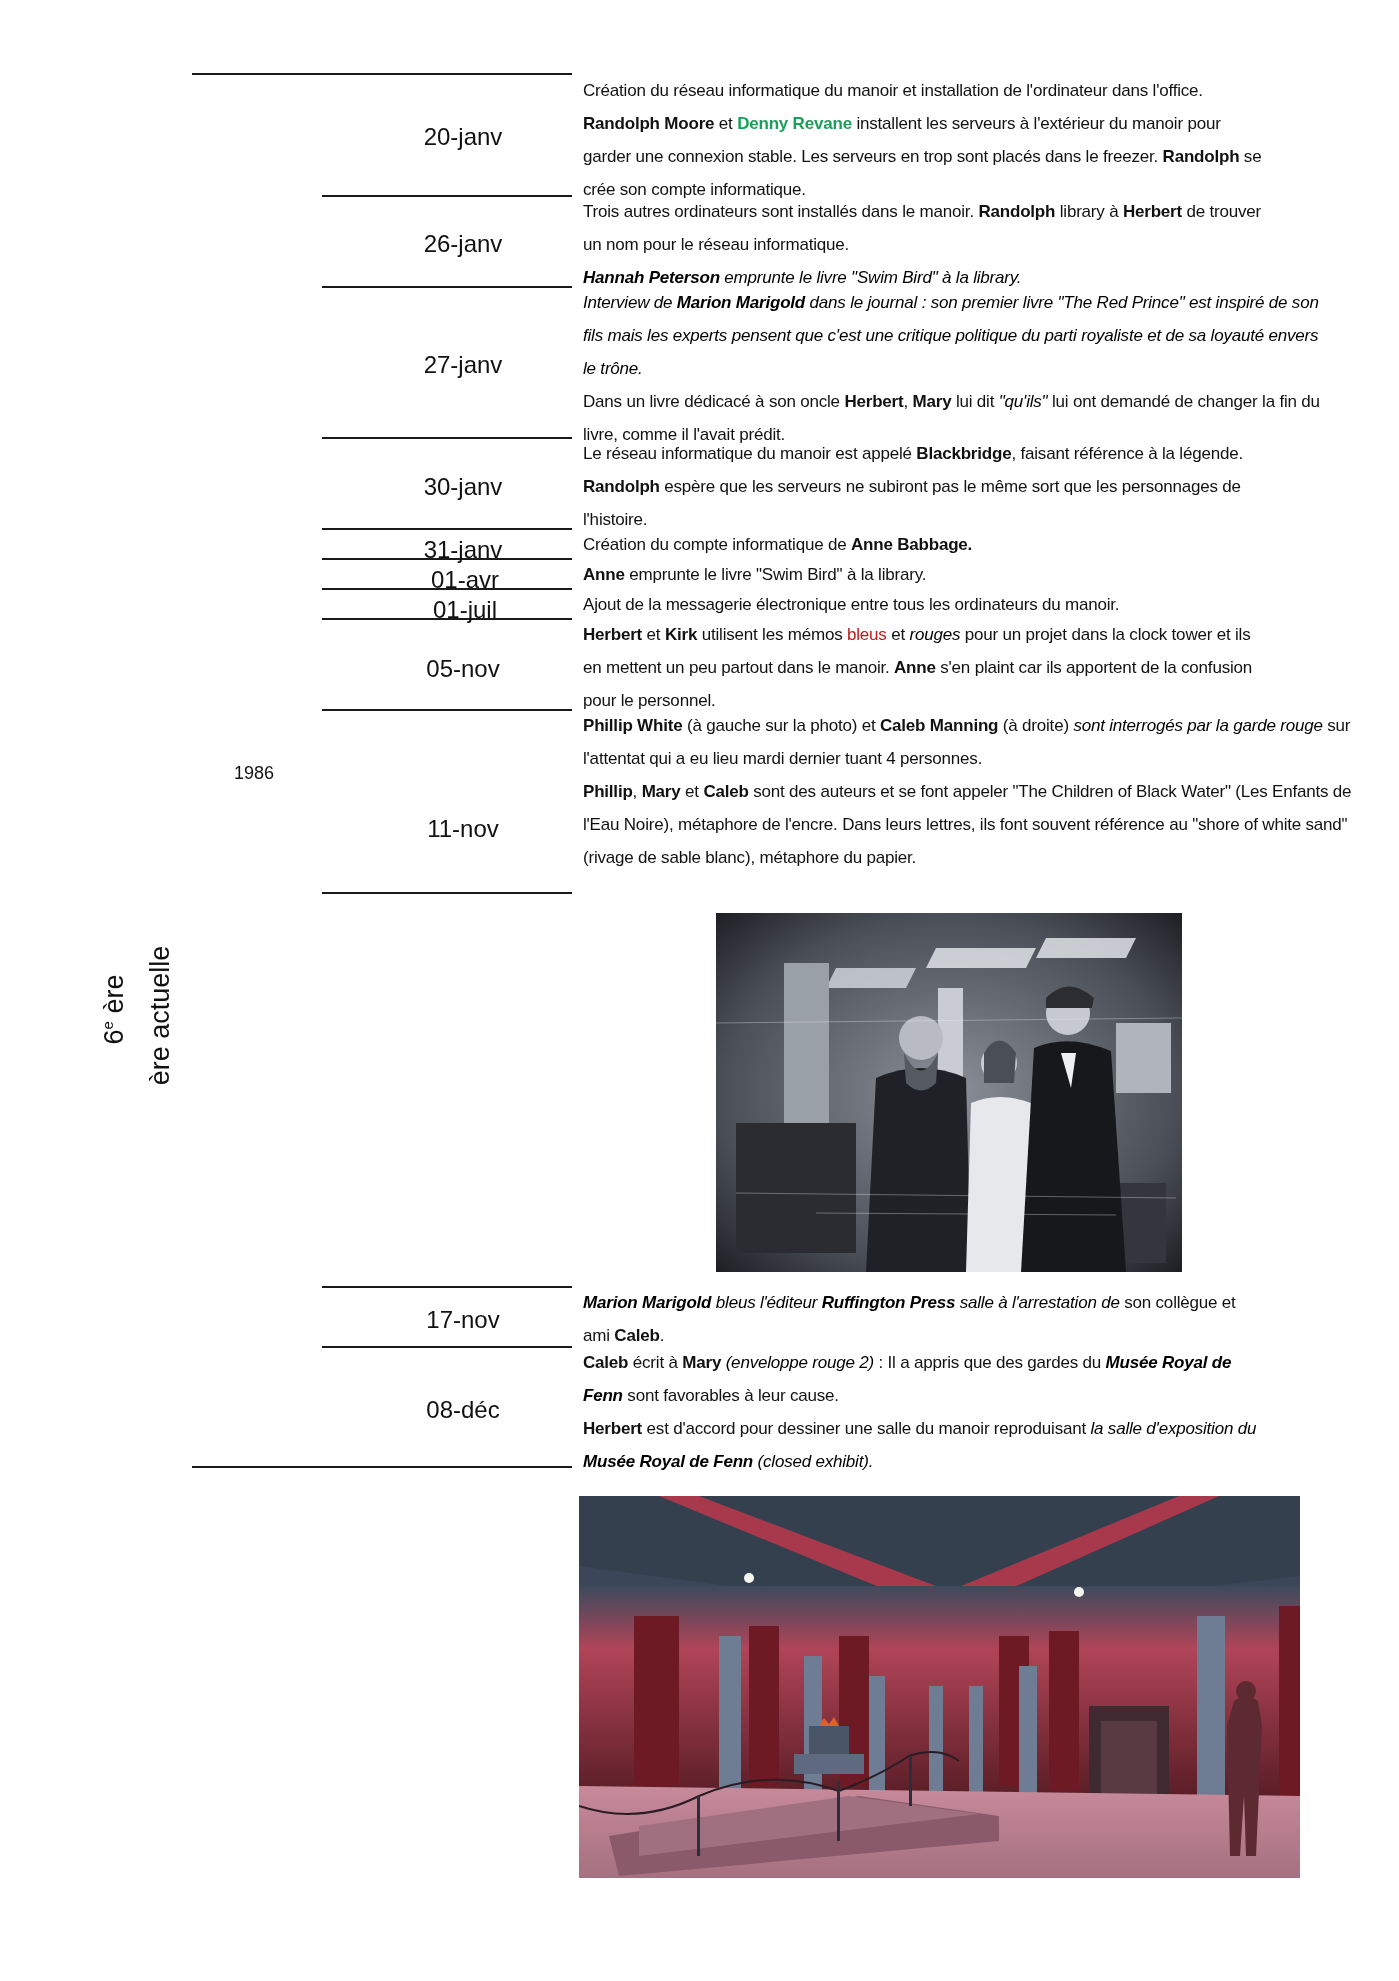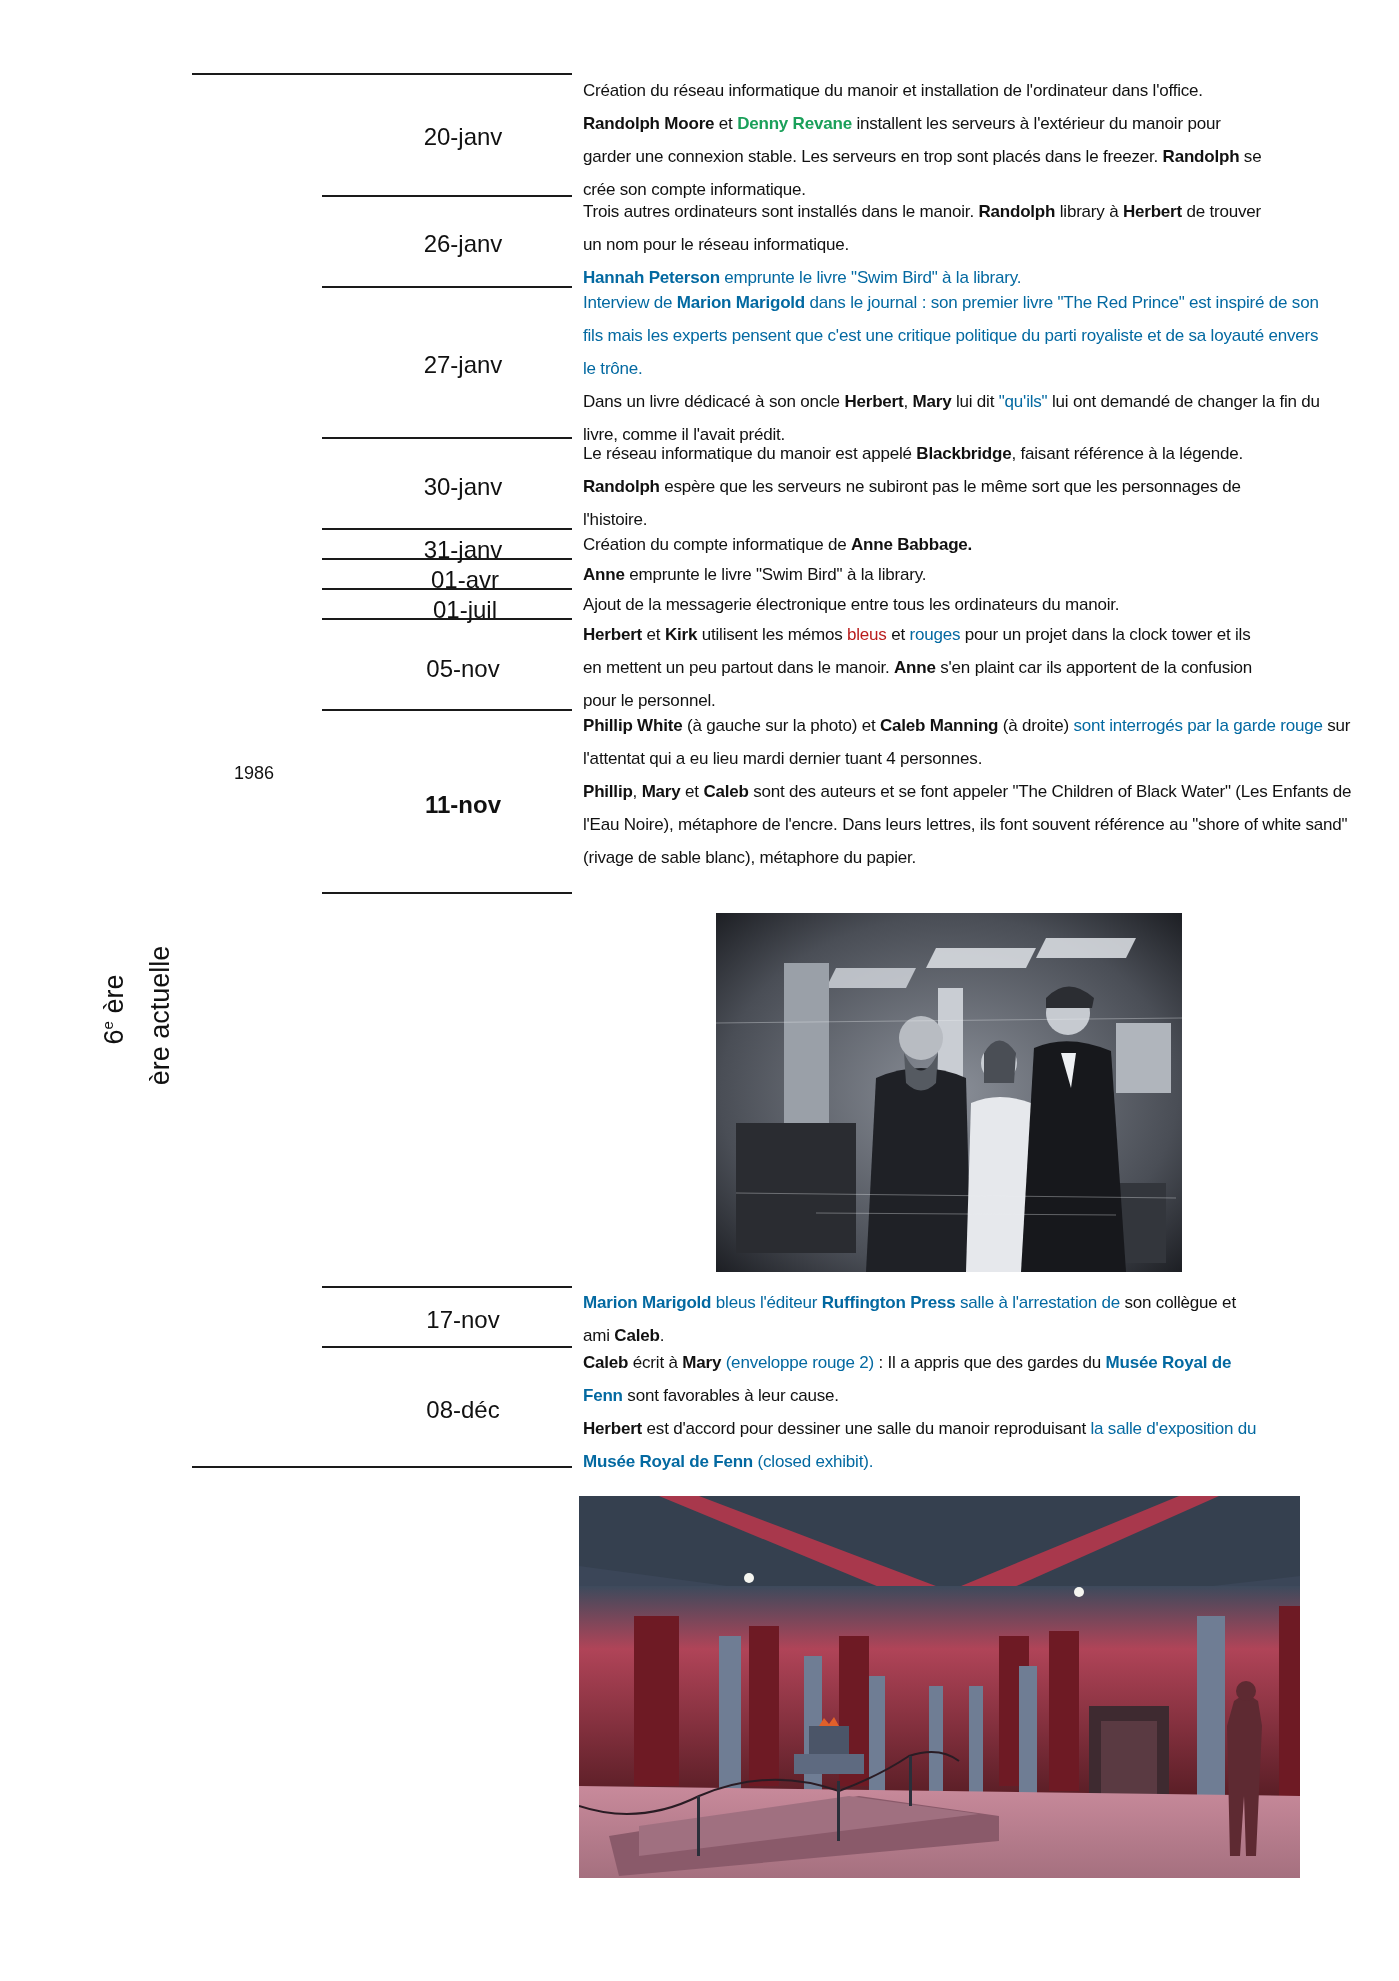--- a/index.html
+++ b/index.html
@@ -8,21 +8,21 @@
   .hline { position: absolute; height: 2px; background: #1a1a1a; }
   .era { position: absolute; font-size: 27px; white-space: nowrap;
          transform: rotate(-90deg); transform-origin: center center; color:#111; }
   .era sup { font-size: 15px; }
   .year { position: absolute; left: 234px; top: 763px; font-size: 18px; }
   .date { position: absolute; left: 322px; width: 250px; text-align: center;
           font-size: 24px; padding-left: 32px; box-sizing: border-box; }
   .desc { position: absolute; left: 583px; width: 760px; font-size: 17px;
           line-height: 33px; letter-spacing: -0.2px; }
   .desc b { font-weight: bold; }
-  .red { color: #0369a1; }
+  .red { color: #000000; font-style: italic; }
   .green { color: #1aa05a; }
   .blue { color: #b91c1c; }
   .p { display: block; }
   .photo { position: absolute; overflow: hidden; }
 </style>
 </head>
 <body>
 
 <div class="era" style="left:54px; top:994px; width:120px; text-align:center;">
   <span>6</span><sup>e</sup><span> ère</span>
@@ -46,21 +46,21 @@
 <div class="hline" style="left:192px; width:380px; top:1466px;"></div>
 
 <div class="date" style="top:123px;">20-janv</div>
 <div class="date" style="top:230px;">26-janv</div>
 <div class="date" style="top:351px;">27-janv</div>
 <div class="date" style="top:473px;">30-janv</div>
 <div class="date" style="top:536px;">31-janv</div>
 <div class="date" style="top:566px; padding-left:36px;">01-avr</div>
 <div class="date" style="top:596px; padding-left:36px;">01-juil</div>
 <div class="date" style="top:655px;">05-nov</div>
-<div class="date" style="top:791px;font-weight:bold;">11-nov</div>
+<div class="date" style="top:815px;">11-nov</div>
 <div class="date" style="top:1306px;">17-nov</div>
 <div class="date" style="top:1396px;">08-déc</div>
 
 <div class="desc" style="top:74px; width:680px;">
     <span class="p"><span>Création du réseau informatique du manoir et installation de l'ordinateur dans l'office. </span><b>Randolph Moore</b><span> et </span><b class="green">Denny Revane</b><span> installent les serveurs à l'extérieur du manoir pour garder une connexion stable. Les serveurs en trop sont placés dans le freezer. </span><b>Randolph</b><span> se crée son compte informatique.</span></span>
   </div>
 <div class="desc" style="top:195px; width:680px;">
     <span class="p"><span>Trois autres ordinateurs sont installés dans le manoir. </span><b>Randolph</b><span> library à </span><b>Herbert</b><span> de trouver un nom pour le réseau informatique.</span></span>
     <span class="p"><b class="red">Hannah Peterson</b><span class="red"> emprunte le livre "Swim Bird" à la library.</span></span>
   </div>

